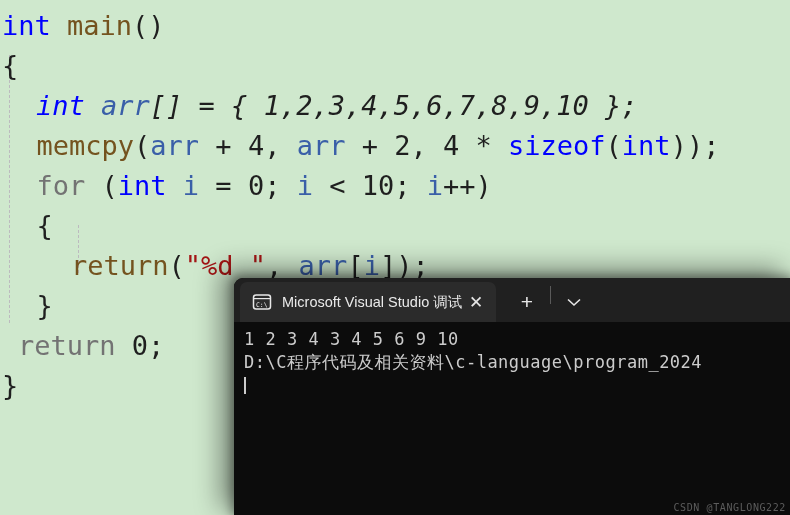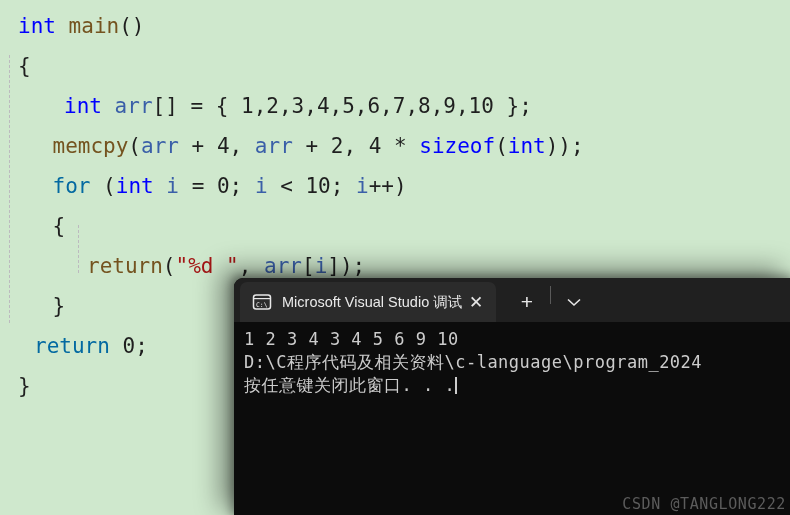--- a/index.html
+++ b/index.html
@@ -24,31 +24,31 @@
     padding: 0;
   }
   .indent-guide {
     position: absolute;
     width: 0px;
     border-left: 1px dashed #b9b2bd;
     opacity: .85;
   }
   .code-line {
     position: absolute;
-    left: 16px;
+    left: 0;
     height: 40px;
     line-height: 40px;
     white-space: pre;
     font-family: "DejaVu Sans Mono", monospace;
-    font-size: 21px;
+    font-size: 27px;
     letter-spacing: 0px;
     color: #1f1f1f;
   }
   .kw      { color: #0000ff; }
-  .kwctrl  { color: #0369a1; }
+  .kwctrl  { color: #737373; }
   .fn      { color: #74531f; }
   .var     { color: #3a5fa8; }
   .num     { color: #1f1f1f; }
   .punct   { color: #1f1f1f; }
   .str     { color: #a31515; }
 
   
   #terminal {
     position: absolute;
     left: 234px;
@@ -149,38 +149,38 @@
     height: 17px;
     background: #cccccc;
     vertical-align: -3px;
   }
   #watermark {
     position: absolute;
     right: 10px;
     bottom: 6px;
     color: #5c5c5c;
     font-family: "DejaVu Sans Mono", monospace;
-    font-size: 15px;
+    font-size: 10px;
     letter-spacing: .6px;
     white-space: nowrap;
     text-align: right;
   }
 </style>
 </head>
 <body>
 
 <div id="screen">
 
   <div id="editor">
     <div class="indent-guide" style="left:9px; top:55px; height:268px;"></div>
     <div class="indent-guide" style="left:78px; top:225px; height:48px;"></div>
     <div id="code-lines">
         <div class="code-line" style="top: 6px; padding-left: 2px;"><span class="kw">int</span><span class="punct"> </span><span class="fn">main</span><span class="punct">()</span></div>
         <div class="code-line" style="top: 46px; padding-left: 2px;"><span class="punct">{</span></div>
-        <div class="code-line" style="top: 86px; padding-left: 48px;"><span class="kw">int</span><span class="punct"> </span><span class="var">arr</span><span class="punct">[] = { </span><span class="num">1,2,3,4,5,6,7,8,9,10</span><span class="punct"> };</span></div>
+        <div class="code-line" style="top: 86px; padding-left: 36px; font-style: italic;"><span class="kw">int</span><span class="punct"> </span><span class="var">arr</span><span class="punct">[] = { </span><span class="num">1,2,3,4,5,6,7,8,9,10</span><span class="punct"> };</span></div>
         <div class="code-line" style="top: 126px; padding-left: 36.5px;"><span class="fn">memcpy</span><span class="punct">(</span><span class="var">arr</span><span class="punct"> + </span><span class="num">4</span><span class="punct">, </span><span class="var">arr</span><span class="punct"> + </span><span class="num">2</span><span class="punct">, </span><span class="num">4</span><span class="punct"> * </span><span class="kw">sizeof</span><span class="punct">(</span><span class="kw">int</span><span class="punct">));</span></div>
         <div class="code-line" style="top: 166px; padding-left: 36.5px;"><span class="kwctrl">for</span><span class="punct"> (</span><span class="kw">int</span><span class="punct"> </span><span class="var">i</span><span class="punct"> = </span><span class="num">0</span><span class="punct">; </span><span class="var">i</span><span class="punct"> &lt; </span><span class="num">10</span><span class="punct">; </span><span class="var">i</span><span class="punct">++)</span></div>
         <div class="code-line" style="top: 206px; padding-left: 36.5px;"><span class="punct">{</span></div>
         <div class="code-line" style="top: 246px; padding-left: 71px;"><span class="fn">return</span><span class="punct">(</span><span class="str">"%d "</span><span class="punct">, </span><span class="var">arr</span><span class="punct">[</span><span class="var">i</span><span class="punct">]);</span></div>
         <div class="code-line" style="top: 286px; padding-left: 36.5px;"><span class="punct">}</span></div>
         <div class="code-line" style="top: 326px; padding-left: 18px;"><span class="kwctrl">return</span><span class="punct"> </span><span class="num">0</span><span class="punct">;</span></div>
         <div class="code-line" style="top: 366px; padding-left: 2px;"><span class="punct">}</span></div>
       </div>
   </div>
 
@@ -203,19 +203,19 @@
       <div class="tb-btn tb-chev">
         <svg width="14" height="9" viewBox="0 0 14 9">
           <polyline points="1,1.5 7,7 13,1.5" fill="none" stroke="#e6e6e6" stroke-width="1.6"></polyline>
         </svg>
       </div>
     </div>
 
     <div id="term-body">
       <div class="term-line">1 2 3 4 3 4 5 6 9 10</div>
       <div class="term-line">D:\C程序代码及相关资料\c-language\program_2024</div>
-      <div class="term-line"><span>按任意键关闭此窗口. . .</span><span class="cursor"></span></div>
+      <div class="term-line"><span class="cursor"></span></div>
     </div>
 
     <div id="watermark">CSDN @TANGLONG222</div>
   </div>
 
 </div>
 
 </body></html>

